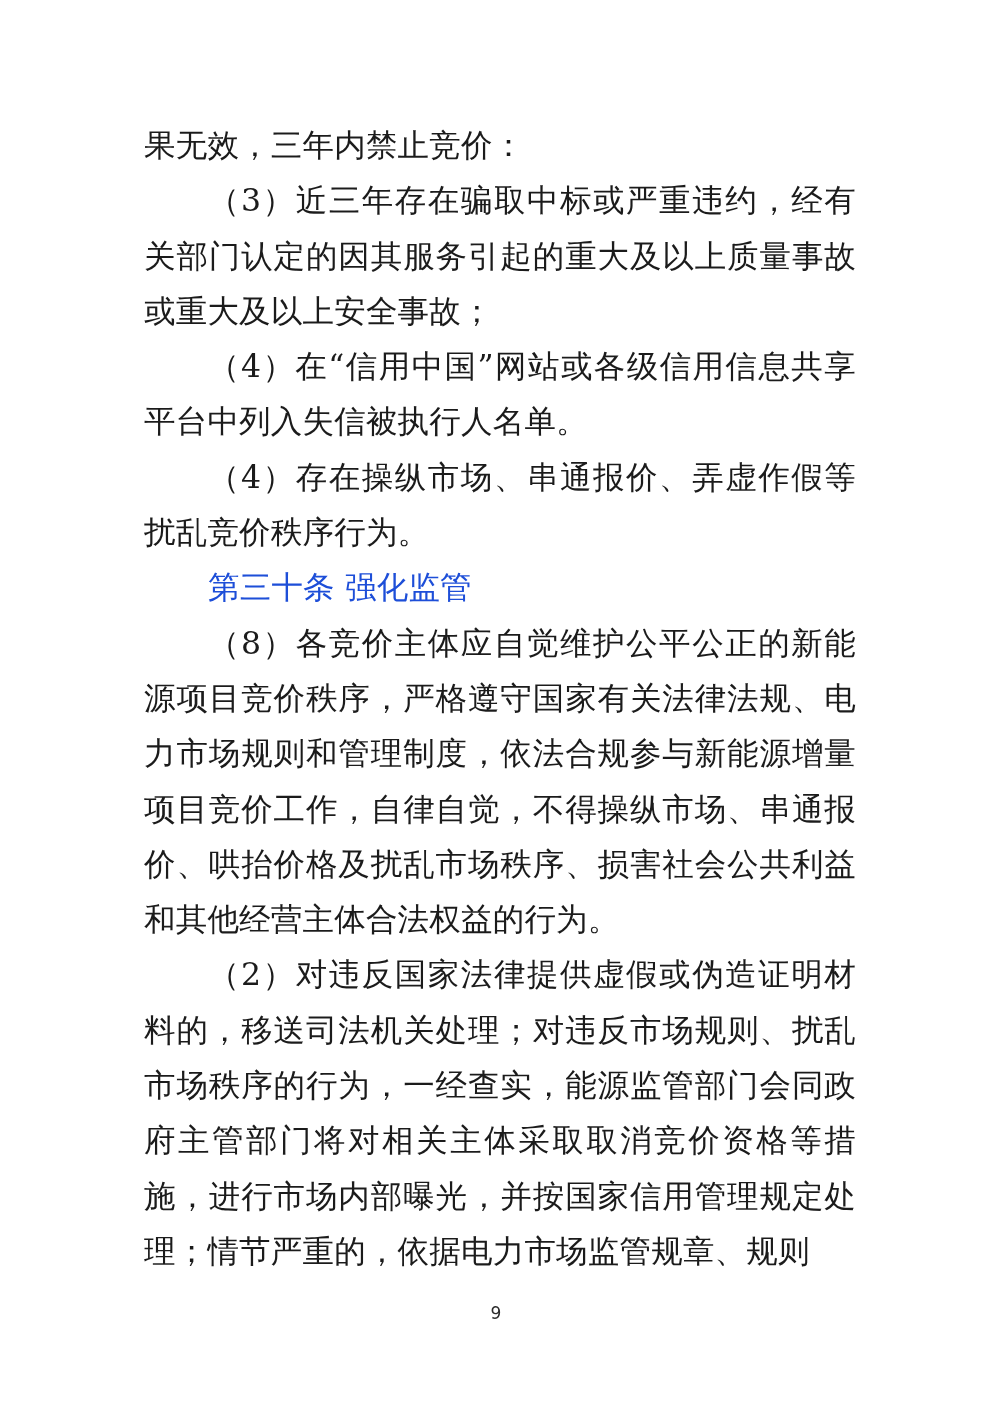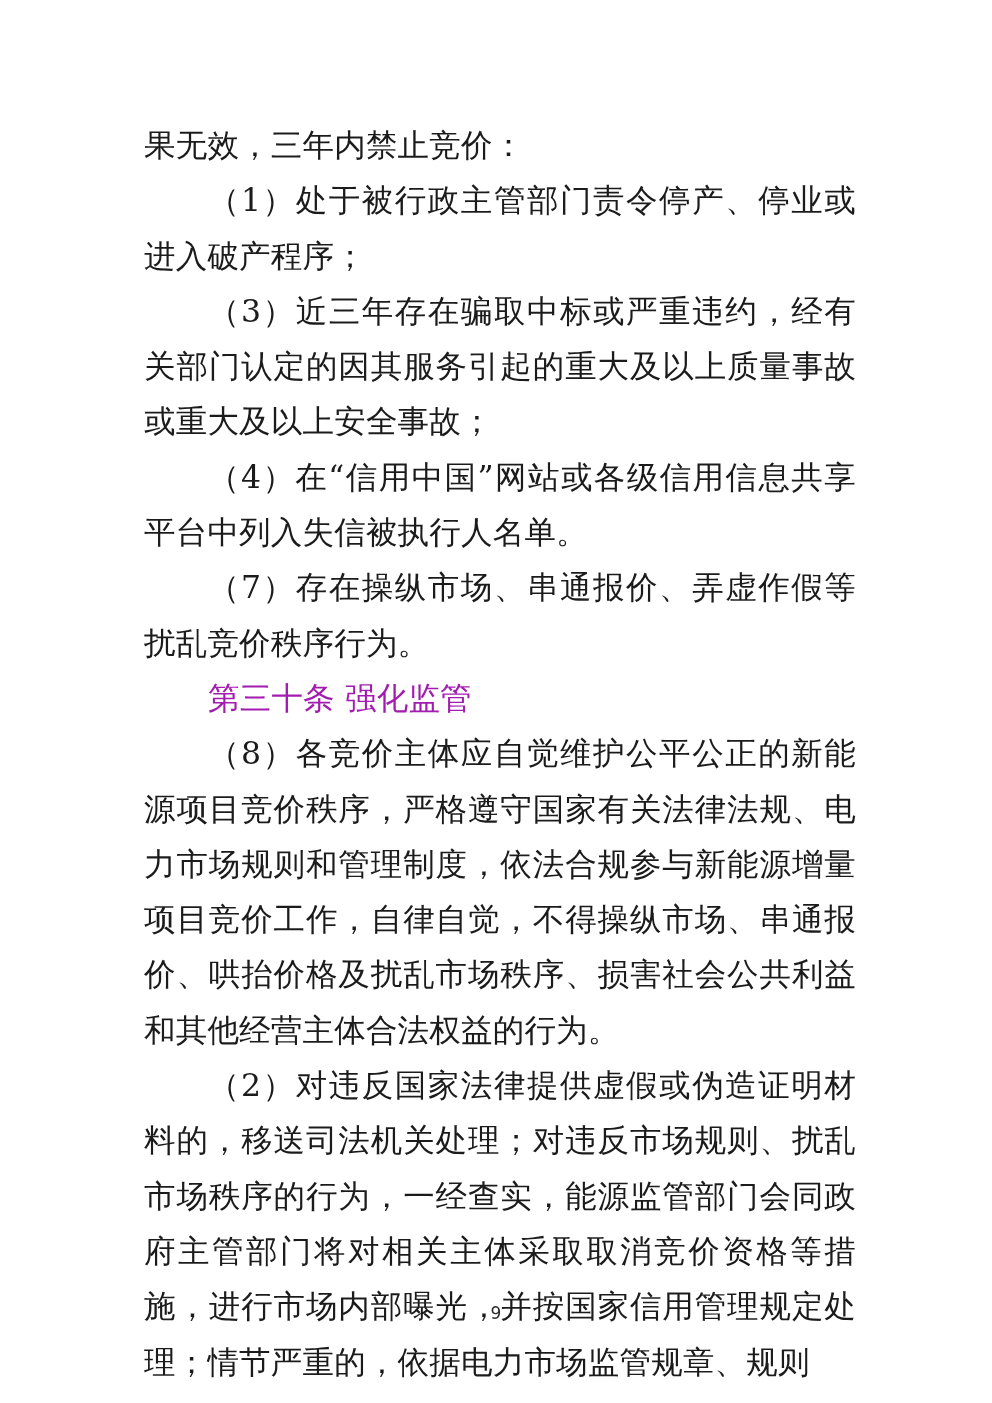--- a/index.html
+++ b/index.html
@@ -40,21 +40,21 @@
     word-break: break-all;
   }
   .para.cont {
     text-indent: 0;
   }
   .para.indent {
     text-indent: 64px;
   }
   .heading {
     margin: 0;
-    color: #a21caf;
+    color: #1d4ed8;
     font-size: 31.5px;
     line-height: 55.3px;
     text-indent: 64px;
     letter-spacing: 0.2px;
     font-family: "DejaVu Sans", "Liberation Sans", sans-serif;
     font-weight: 400;
     text-align: left;
   }
   .page-number {
     position: absolute;
@@ -70,29 +70,28 @@
 </style>
 </head>
 <body>
 
 <div class="page">
 
   <div class="text-column">
 
     <p class="para cont">果无效，三年内禁止竞价：</p>
 
-    <p class="para indent">（1）处于被行政主管部门责令停产、停业或进入破产程序；</p>
 
 
     <p class="para indent">（3）近三年存在骗取中标或严重违约，经有关部门认定的因其服务引起的重大及以上质量事故或重大及以上安全事故；</p>
 
     <p class="para indent">（4）在“信用中国”网站或各级信用信息共享平台中列入失信被执行人名单。</p>
 
 
-    <p class="para indent">（7）存在操纵市场、串通报价、弄虚作假等扰乱竞价秩序行为。</p>
+    <p class="para indent">（4）存在操纵市场、串通报价、弄虚作假等扰乱竞价秩序行为。</p>
 
     <p class="heading">第三十条 强化监管</p>
 
     <p class="para indent">（8）各竞价主体应自觉维护公平公正的新能源项目竞价秩序，严格遵守国家有关法律法规、电力市场规则和管理制度，依法合规参与新能源增量项目竞价工作，自律自觉，不得操纵市场、串通报价、哄抬价格及扰乱市场秩序、损害社会公共利益和其他经营主体合法权益的行为。</p>
 
     <p class="para indent">（2）对违反国家法律提供虚假或伪造证明材料的，移送司法机关处理；对违反市场规则、扰乱市场秩序的行为，一经查实，能源监管部门会同政府主管部门将对相关主体采取取消竞价资格等措施，进行市场内部曝光，并按国家信用管理规定处理；情节严重的，依据电力市场监管规章、规则</p>
 
   </div>
 
   <div class="page-number">9</div>

